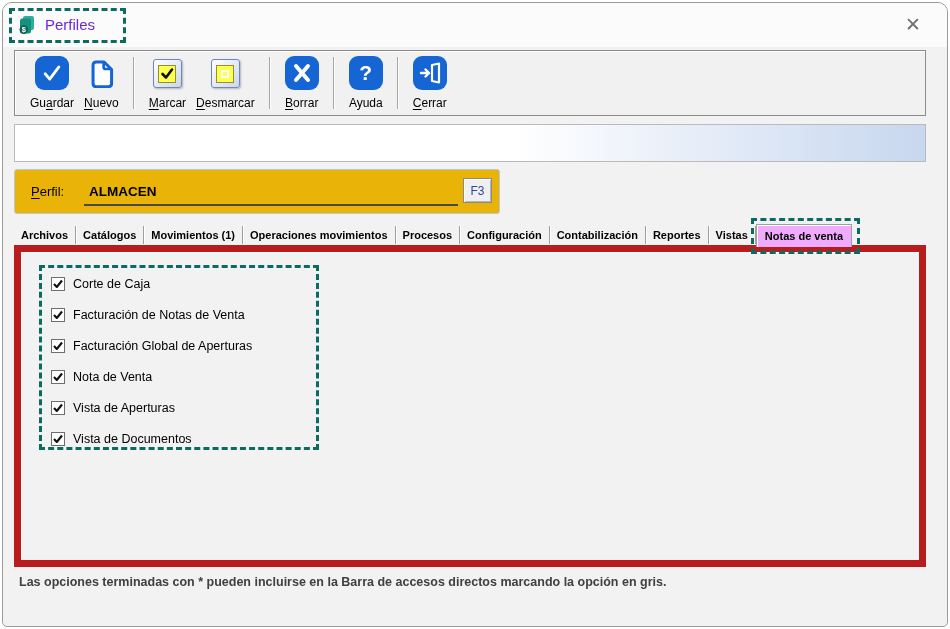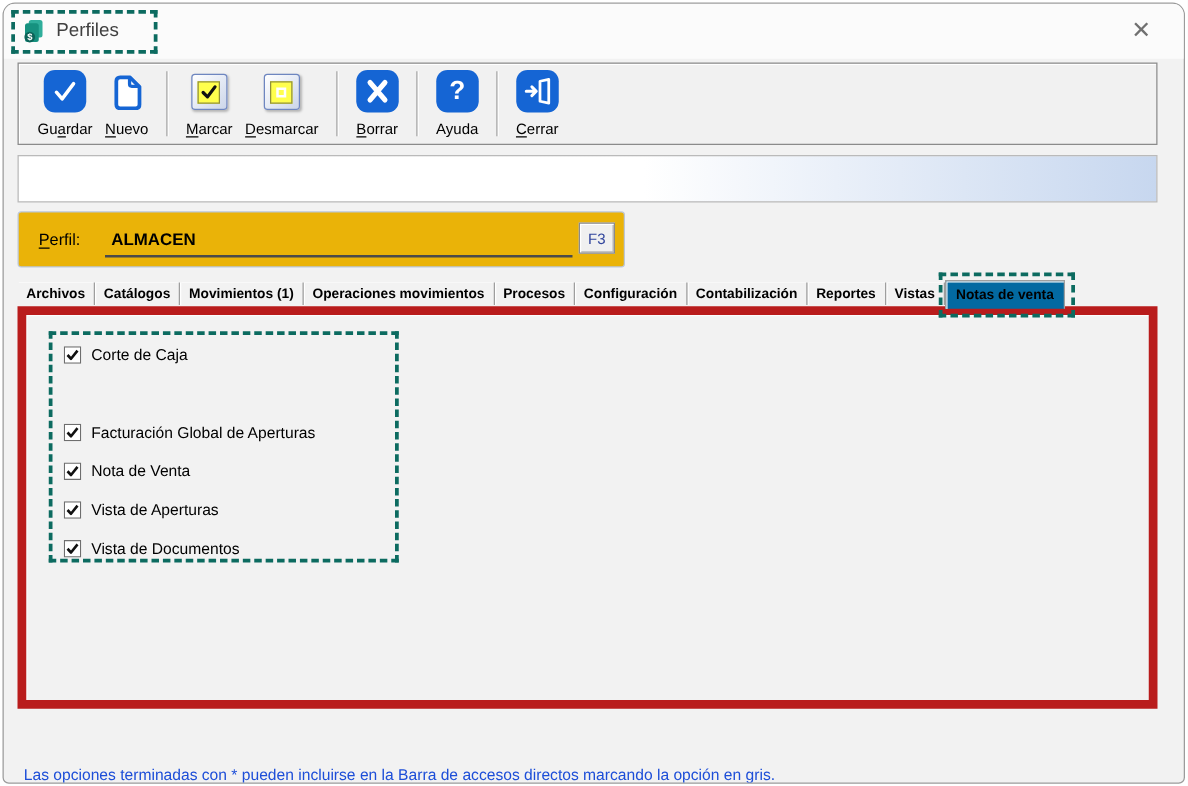--- a/index.html
+++ b/index.html
@@ -7,21 +7,21 @@
   .window{
     position:relative;width:946px;height:625px;margin:2px;
     border:1px solid #9b9b9b;border-radius:10px 10px 5px 5px;
     background:#f2f2f2;overflow:hidden;
     font-family:"Liberation Sans",sans-serif;color:#000;
   }
   .titlebar{position:absolute;left:0;top:0;width:100%;height:44px;background:#fbfbfb;}
   .title-annotation{position:absolute;left:6px;top:5px;width:117px;height:35px;
     border:3px dashed #0c6b60;pointer-events:none;}
   .app-icon{position:absolute;left:14px;top:12px;width:20px;height:20px;}
-  .title-text{position:absolute;left:42px;top:13px;font-size:15px;color:#404040;}
+  .title-text{position:absolute;left:42px;top:13px;font-size:15px;color:#6d28d9;}
   .close-x{position:absolute;right:26px;top:10px;font-size:19px;color:#707070;cursor:pointer;line-height:24px;}
 
   .toolbar{position:absolute;left:11px;top:47px;width:912px;height:66px;
     background:#f1f1f1;border:1px solid #8b8b8b;box-shadow:inset 1px 1px 0 #ffffff;
     display:flex;align-items:stretch;padding:4px 8px 2px 10px;}
   .tbtn{display:flex;flex-direction:column;align-items:center;justify-content:space-between;
     padding:1px 5px 3px;cursor:pointer;}
   .tbtn .lbl{font-size:12px;margin-top:2px;white-space:nowrap;}
   .icon-blue{width:34px;height:34px;border-radius:9px;background:#1565d4;
     display:flex;align-items:center;justify-content:center;color:#fff;}
@@ -51,35 +51,35 @@
     box-shadow:inset 1px 1px 0 #ffffff, inset -1px -1px 0 #b5b5b5;
     color:#30449c;font-size:12px;display:flex;align-items:center;justify-content:center;
     cursor:pointer;}
 
   .tabs{position:absolute;left:11px;top:219px;width:912px;height:24px;
     display:flex;align-items:flex-end;}
   .tab{font-size:11px;padding:0 7px;height:18px;line-height:18px;
     border-right:1px solid #9e9e9e;box-shadow:1px 0 0 #ffffff;
     margin-bottom:2px;white-space:nowrap;cursor:pointer;font-weight:bold;}
   .tab.active{position:relative;height:23px;line-height:22px;margin-bottom:-1px;
-    background:#0369a1;border:1px solid #9e9e9e;border-bottom:none;
+    background:#f0abfc;border:1px solid #9e9e9e;border-bottom:none;
     box-shadow:inset 1px 1px 0 #ffffff;z-index:3;padding:0 8px;text-align:center;}
   .tab-annotation{position:absolute;left:-6px;top:-7px;right:-9px;bottom:-7px;
     border:3px dashed #0c6b60;pointer-events:none;}
 
   .panel{position:absolute;left:11px;top:242px;width:912px;height:322px;
     border:7px solid #b91c1c;background:#f2f2f2;
     box-shadow:inset 1px 1px 0 #fcfcfc;}
   .cb-annotation{position:absolute;left:18px;top:13px;width:280px;height:185px;
     border:3px dashed #0c6b60;pointer-events:none;}
   .cb-row{position:absolute;left:30px;display:flex;align-items:center;gap:8px;height:20px;
     font-size:12.5px;cursor:pointer;}
   .cb-box{width:14px;height:14px;flex:0 0 14px;}
 
-  .footer-line{position:absolute;left:16px;color:#1d4ed8;font-weight:normal;font-size:12.5px;white-space:nowrap;margin-top:38px;}
+  .footer-line{position:absolute;left:16px;color:#404040;font-weight:bold;font-size:12.5px;white-space:nowrap;}
   u{text-underline-offset:2px;}
 </style>
 </head>
 <body>
 
 <div class="window">
 
   <div class="titlebar">
     <svg class="app-icon" viewBox="0 0 20 20">
       <rect x="6" y="1" width="11" height="14" rx="2" fill="#2fae9b"></rect>
@@ -196,20 +196,27 @@
     <div class="cb-annotation"></div>
 
     <label class="cb-row" style="top:22px">
       <svg class="cb-box" viewBox="0 0 14 14">
           <rect x="0.5" y="0.5" width="13" height="13" fill="#ffffff" stroke="#6e6e6e"></rect>
           <polyline points="3,7 5.8,10 11,3.5" fill="none" stroke="#111111" stroke-width="2.1" stroke-linejoin="round"></polyline>
         </svg>
       <span>Corte de Caja</span>
     </label>
 
+    <label class="cb-row" style="top:53px">
+      <svg class="cb-box" viewBox="0 0 14 14">
+          <rect x="0.5" y="0.5" width="13" height="13" fill="#ffffff" stroke="#6e6e6e"></rect>
+          <polyline points="3,7 5.8,10 11,3.5" fill="none" stroke="#111111" stroke-width="2.1" stroke-linejoin="round"></polyline>
+        </svg>
+      <span>Facturación de Notas de Venta</span>
+    </label>
 
     <label class="cb-row" style="top:84px">
       <svg class="cb-box" viewBox="0 0 14 14">
           <rect x="0.5" y="0.5" width="13" height="13" fill="#ffffff" stroke="#6e6e6e"></rect>
           <polyline points="3,7 5.8,10 11,3.5" fill="none" stroke="#111111" stroke-width="2.1" stroke-linejoin="round"></polyline>
         </svg>
       <span>Facturación Global de Aperturas</span>
     </label>
 
     <label class="cb-row" style="top:115px">

